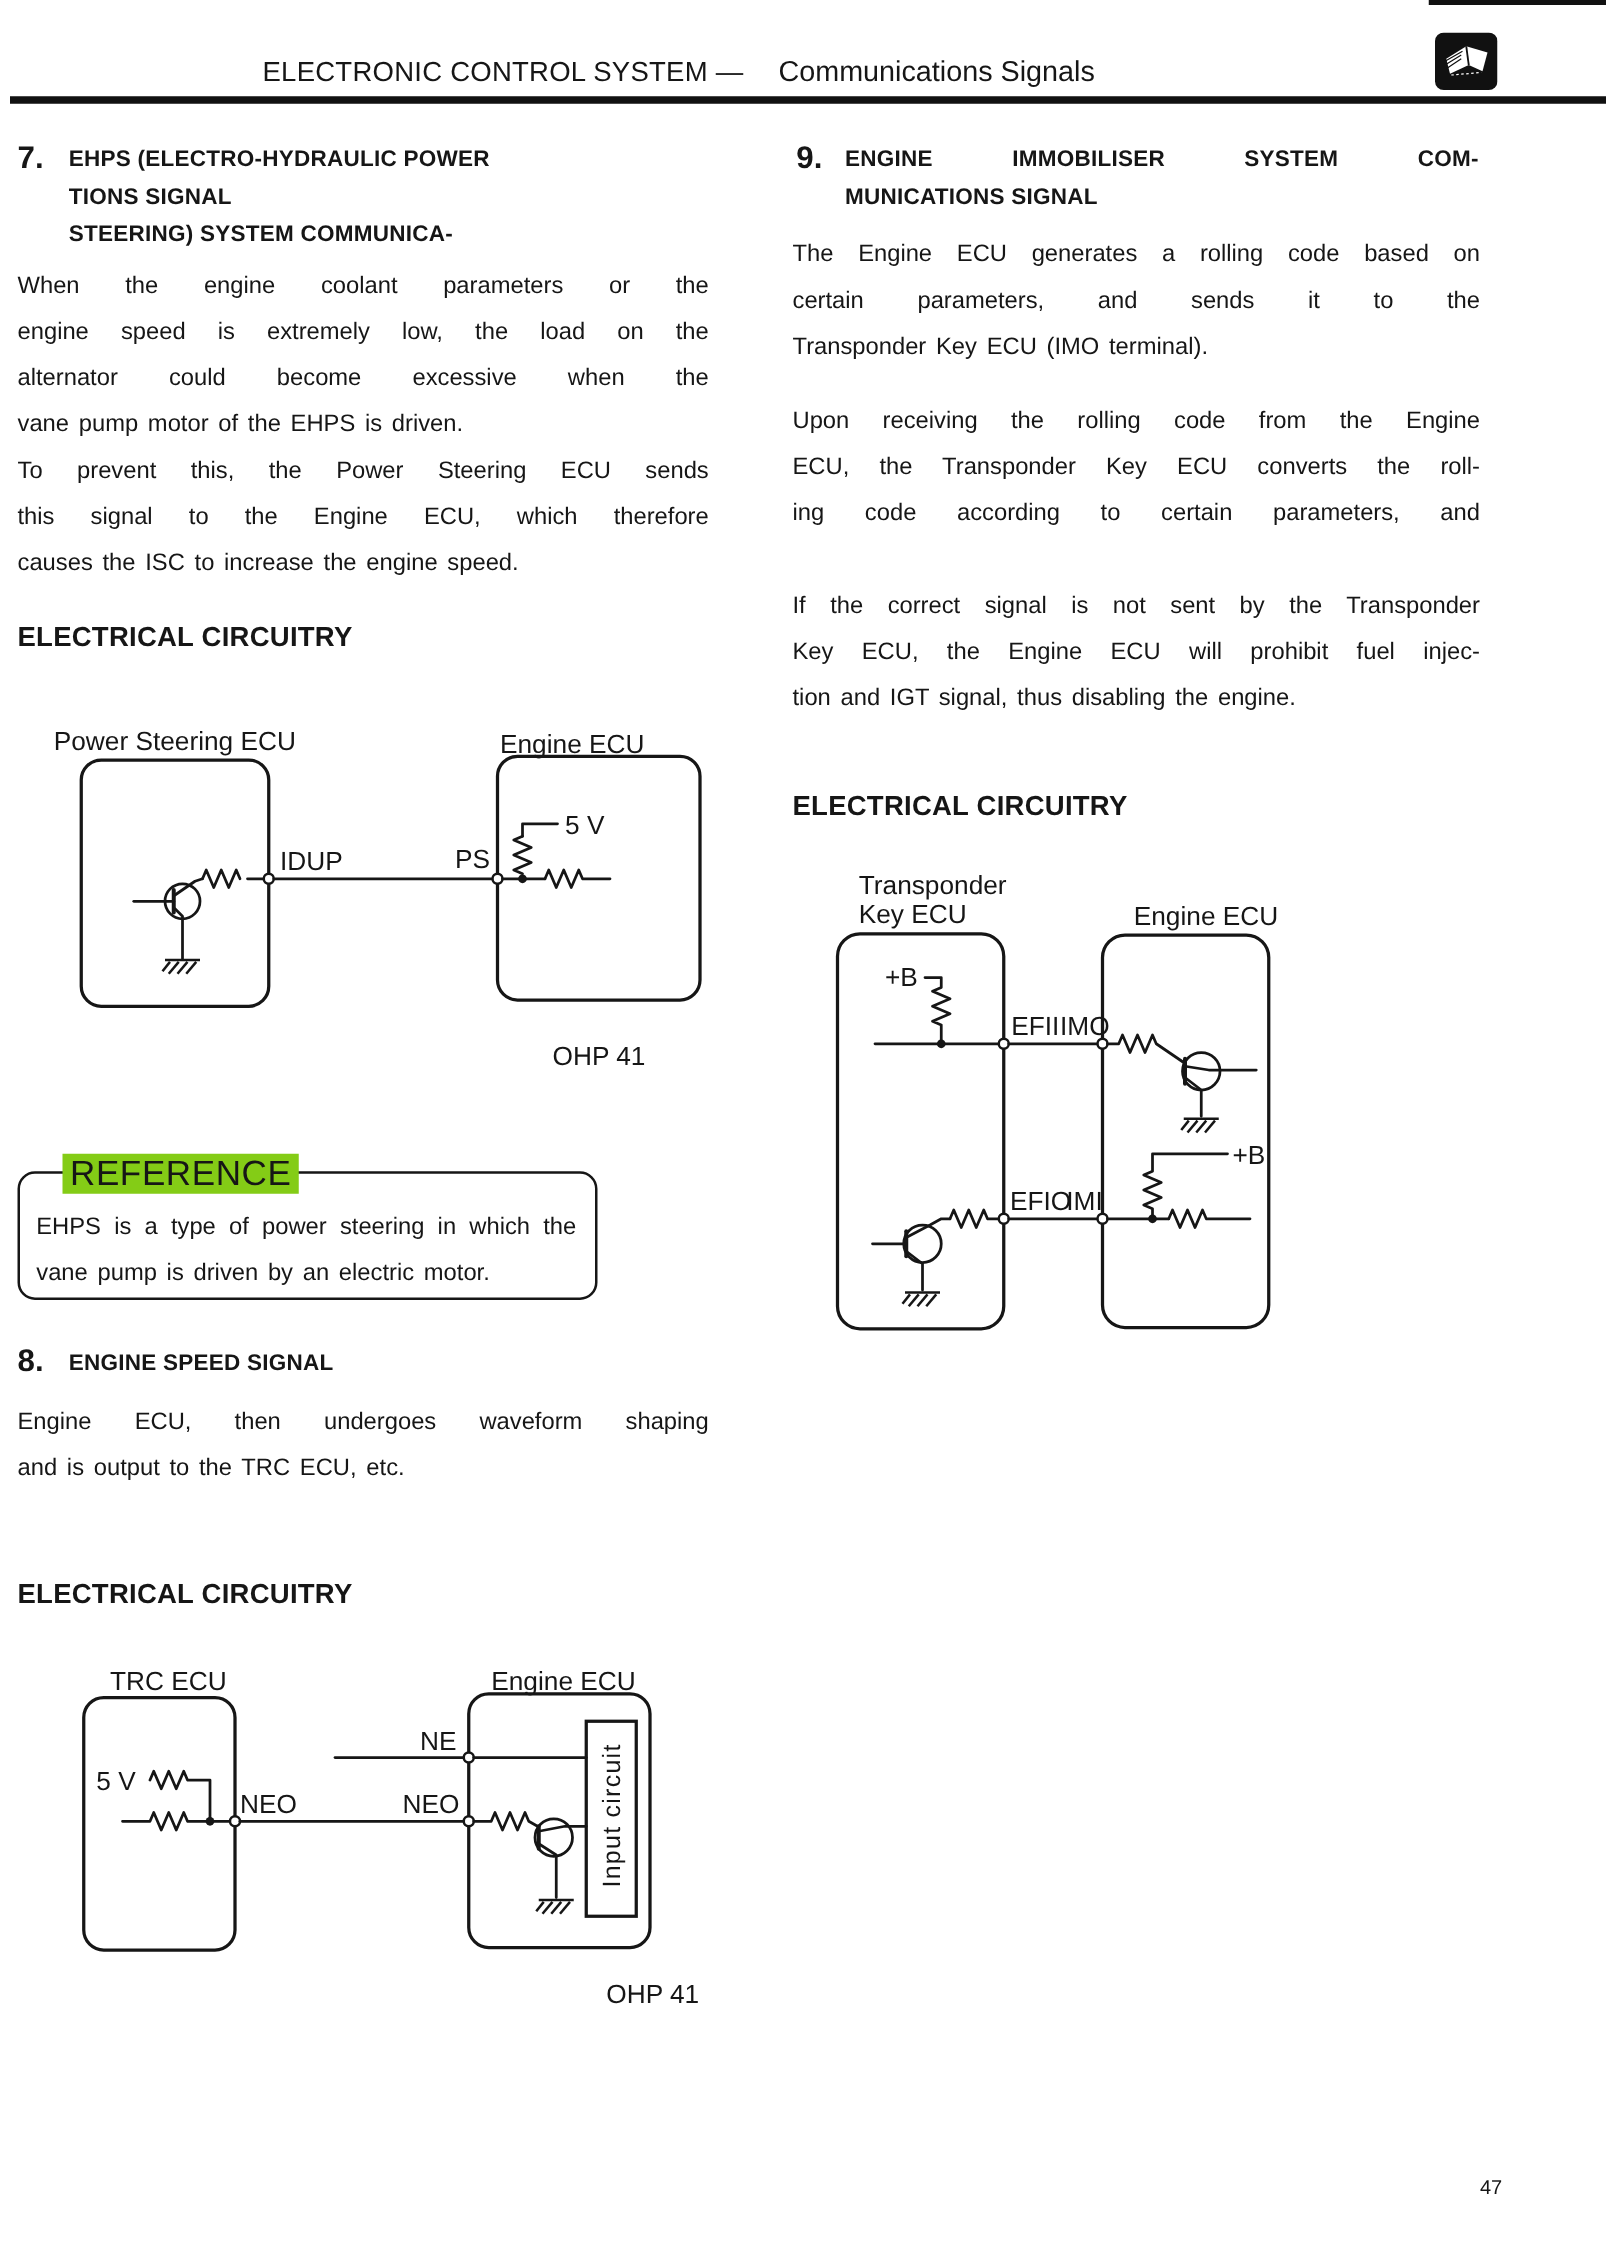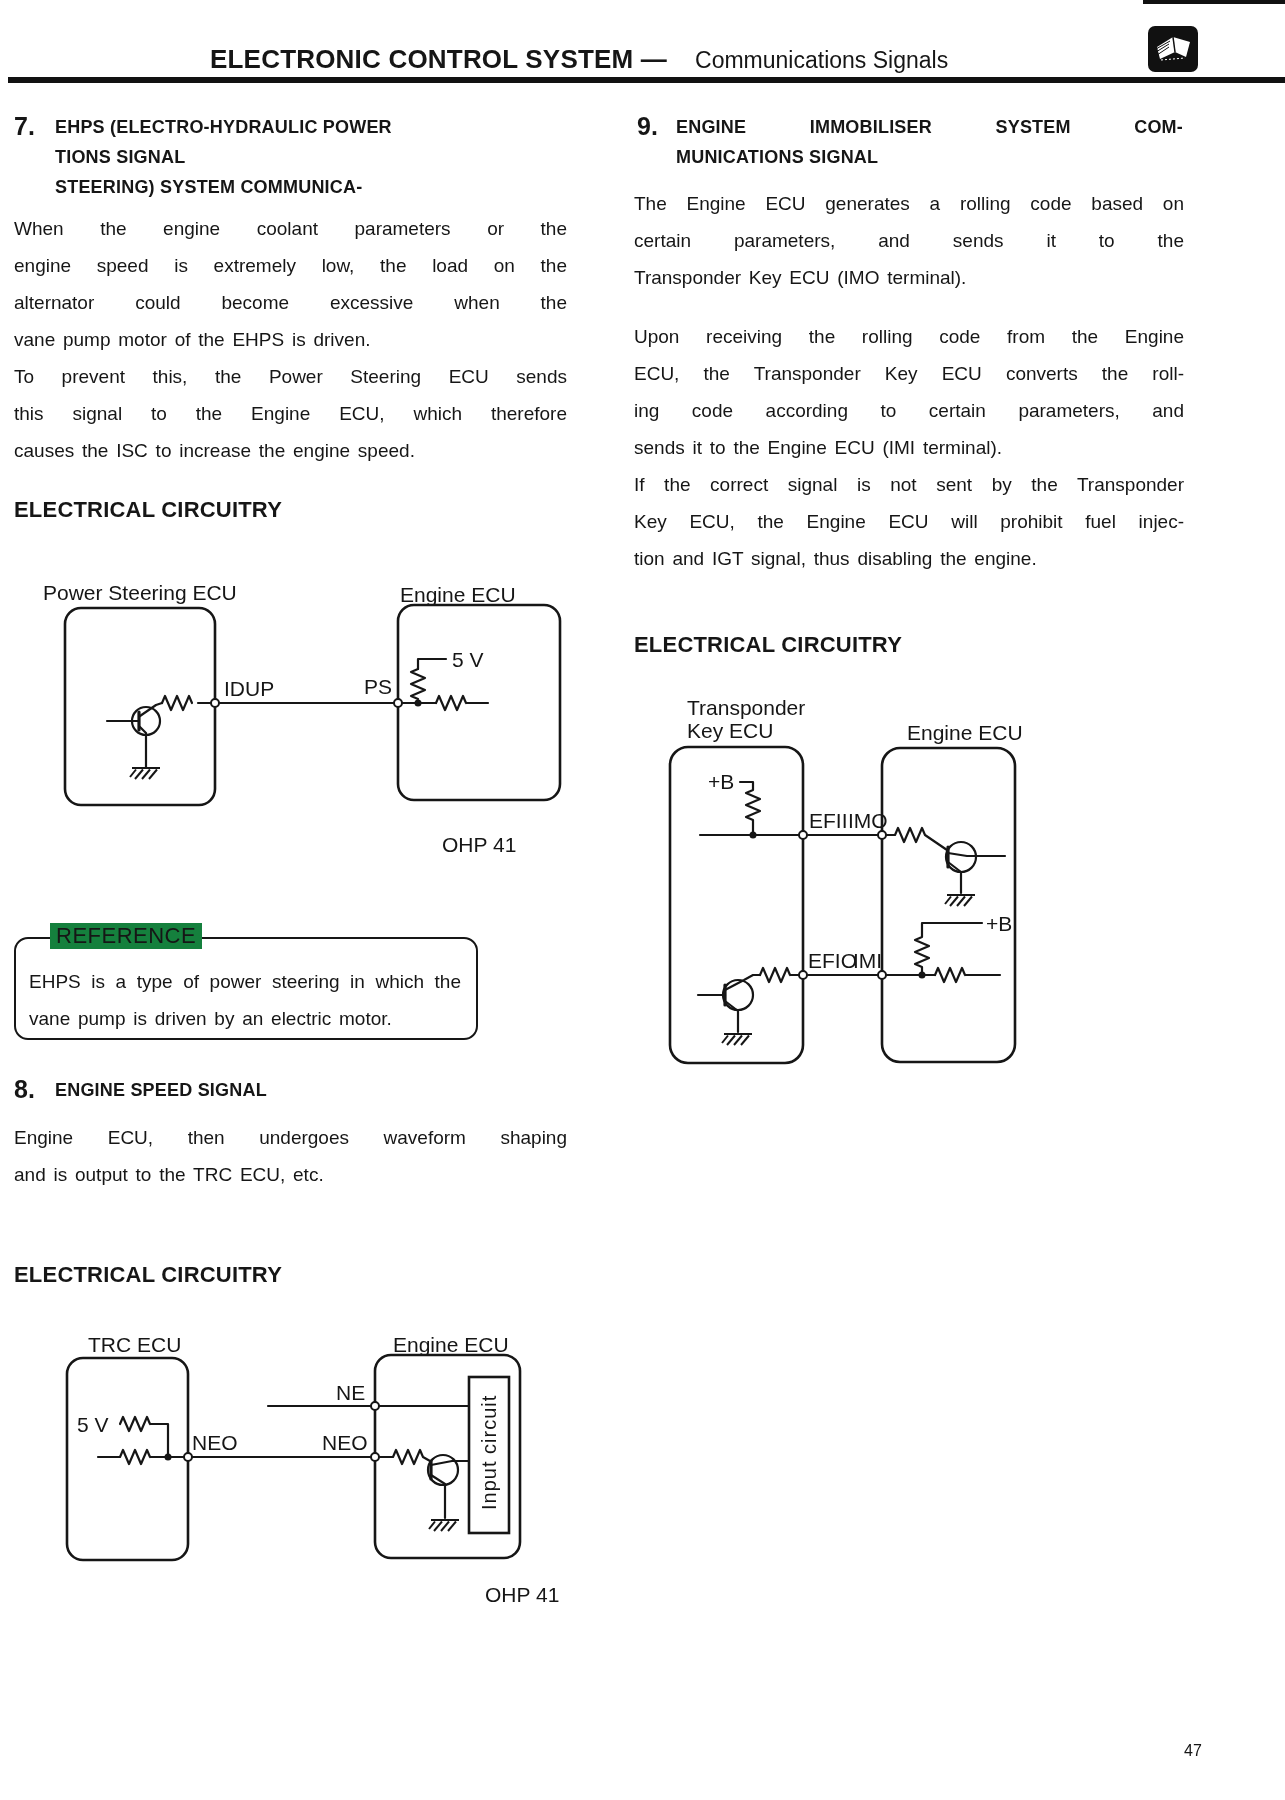--- a/index.html
+++ b/index.html
@@ -4,35 +4,35 @@
 <style>
   html,body{margin:0;padding:0;}
   body{
     width:1285px;height:1800px;position:relative;background:#ffffff;
     font-family:"Liberation Sans",sans-serif;color:#161616;overflow:hidden;
   }
   .abs{position:absolute;}
   
   .topstrip{left:1143px;top:0;width:142px;height:4px;background:#111;}
   .header-row{left:210px;top:44px;display:flex;align-items:baseline;gap:28px;white-space:nowrap;}
-  .h-bold{font-size:26px;font-weight:bold;letter-spacing:.2px;}
+  .h-bold{font-size:22px;font-weight:normal;letter-spacing:.2px;}
   .h-reg{font-size:23px;}
   .rule{left:8px;top:77px;width:1277px;height:6px;background:#111;}
   .icon-wrap{left:1148px;top:26px;width:50px;height:46px;}
   
   .secnum{font-size:25px;font-weight:bold;}
   .sechead{font-size:18px;font-weight:bold;line-height:30px;letter-spacing:.2px;}
   .subhead{font-size:22px;font-weight:bold;letter-spacing:.2px;}
   
   .body{font-size:19px;line-height:37px;word-spacing:2.5px;}
   .jlines .ln{text-align:justify;text-align-last:justify;}
   .jlines .ln.last{text-align-last:left;}
   
   .refbox{left:14px;top:937px;width:460px;height:99px;border:2.5px solid #161616;border-radius:14px;}
-  .reftitle{position:absolute;left:34px;top:-16px;background:#15803d;padding:0 6px;font-size:22px;letter-spacing:.5px;}
+  .reftitle{position:absolute;left:34px;top:-16px;background:#84cc16;padding:0 6px;font-size:28px;letter-spacing:.5px;}
   .reftext{position:absolute;left:13px;top:24px;width:432px;}
   
   svg text{font-family:"Liberation Sans",sans-serif;font-size:21px;fill:#161616;}
   svg .wire{stroke:#161616;stroke-width:2.2;fill:none;stroke-linecap:round;stroke-linejoin:round;}
   svg .box{stroke:#161616;stroke-width:2.6;fill:none;}
   svg .bar{stroke:#161616;stroke-width:3.2;fill:none;stroke-linecap:round;}
   svg .term{fill:#fff;stroke:#161616;stroke-width:2;}
   svg .node{fill:#161616;stroke:none;}
   .pagenum{left:1184px;top:1742px;font-size:16px;}
 </style>
@@ -172,21 +172,20 @@
 
 <div class="abs body jlines" style="left:634px;top:185px;width:550px;">
     <div class="ln">The Engine ECU generates a rolling code based on</div>
     <div class="ln">certain parameters, and sends it to the</div>
     <div class="ln last">Transponder Key ECU (IMO terminal).</div>
   </div>
 <div class="abs body jlines" style="left:634px;top:318px;width:550px;">
     <div class="ln">Upon receiving the rolling code from the Engine</div>
     <div class="ln">ECU, the Transponder Key ECU converts the roll-</div>
     <div class="ln">ing code according to certain parameters, and</div>
-    <div class="ln last">sends it to the Engine ECU (IMI terminal).</div>
   </div>
 <div class="abs body jlines" style="left:634px;top:466px;width:550px;">
     <div class="ln">If the correct signal is not sent by the Transponder</div>
     <div class="ln">Key ECU, the Engine ECU will prohibit fuel injec-</div>
     <div class="ln last">tion and IGT signal, thus disabling the engine.</div>
   </div>
 
 <div class="abs subhead" style="left:634px;top:632px;">ELECTRICAL CIRCUITRY</div>
 
 <svg class="abs" style="left:620px;top:680px;" width="450" height="400" viewBox="0 0 450 400">

